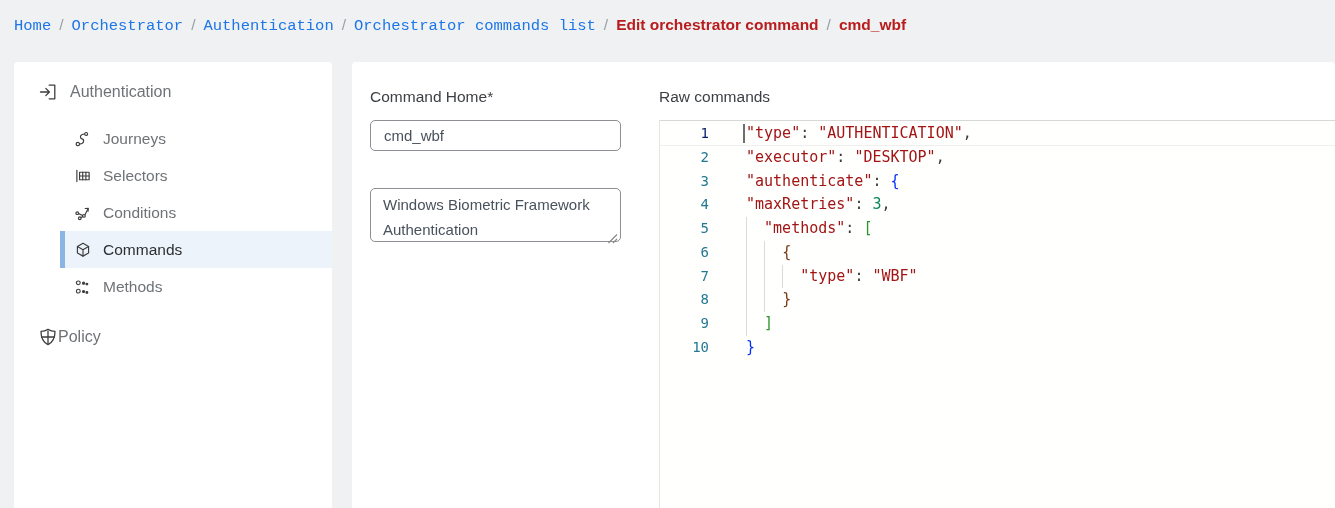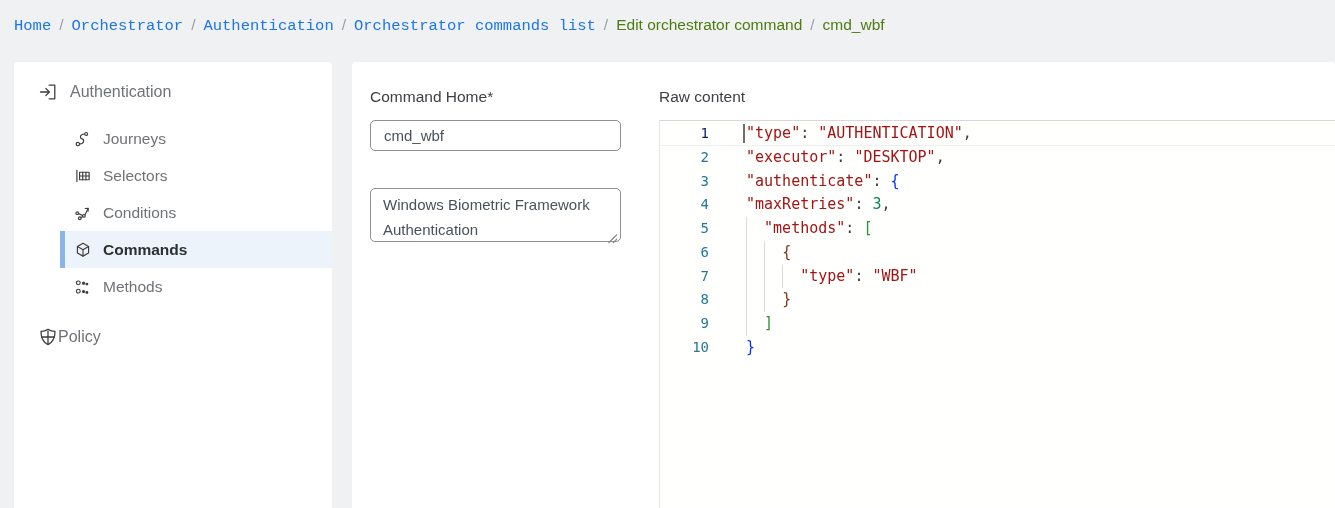--- a/index.html
+++ b/index.html
@@ -4,35 +4,35 @@
 <style>
   * { margin:0; padding:0; box-sizing:border-box; }
   html,body { width:1335px; height:508px; overflow:hidden; }
   body { background:#f0f1f2; font-family:"Liberation Sans", sans-serif; }
   .page { position:relative; width:1335px; height:508px; }
 
   
   .breadcrumb { position:absolute; left:14px; top:16px; font-size:15.5px; color:#66696d; white-space:nowrap; }
   .breadcrumb a { color:#1c76e8; text-decoration:none;font-family:Liberation Mono, monospace; }
   .crumb-sep { color:#9aa0a6; margin:0 8px; }
-  .crumb-plain { color:#4d7c0f; }
+  .crumb-plain { color:#b91c1c;font-weight:bold; }
 
   
   .panel { position:absolute; top:62px; bottom:0; background:#ffffff; border-radius:4px 4px 0 0; }
   .sidebar { left:14px; width:318px; padding-top:12px; }
   .main { left:352px; right:0; padding:26px 0 0 18px; display:flex; align-items:flex-start; }
 
   
   .side-header { display:flex; align-items:center; height:36px; padding-left:24px; gap:12px;
                  font-size:16px; color:#6f7276; cursor:pointer; }
   .side-nav { margin-top:10px; }
   .side-item { display:flex; align-items:center; height:37px; margin-left:46px; padding-left:14px;
                gap:11px; font-size:15.5px; color:#6f7276; cursor:pointer; }
   .side-item.active { background:#ecf3fb; border-left:5px solid #8ab4e2; padding-left:9px;
-                      color:#2d2f31; font-weight:bold; }
+                      color:#2d2f31; font-weight:normal; }
   .side-policy { display:flex; align-items:center; height:40px; margin-top:12px; padding-left:24px;
                  font-size:16px; color:#6f7276; cursor:pointer; }
   .icon { display:inline-flex; width:18px; height:18px; flex:0 0 auto; }
   .icon.lg { width:20px; height:20px; }
   .icon svg { width:100%; height:100%; }
   .icon svg * { stroke:#3e3e3e; fill:none; stroke-width:1.3; stroke-linecap:round; stroke-linejoin:round; }
 
   
   .form-col { width:251px; margin-right:38px; flex:0 0 auto; }
   .field-label { font-size:15.5px; color:#3c3f43; height:22px; }
@@ -151,21 +151,21 @@
         <textarea class="text-area" style="">Windows Biometric Framework Authentication</textarea>
         <span class="ta-handle">
           <svg viewBox="0 0 11 11">
               <path d="M10 1.5 L1.5 10 M10 6 L6 10"></path>
             </svg>
         </span>
       </div>
     </div>
 
     <div class="editor-col">
-      <div class="editor-label">Raw content</div>
+      <div class="editor-label">Raw commands</div>
       <div class="code-editor">
           <div class="cl active"><span class="num">1</span><span class="caret"></span><span style="color: rgb(163, 21, 21);">"type"</span><span style="color: rgb(59, 59, 59);">: </span><span style="color: rgb(163, 21, 21);">"AUTHENTICATION"</span><span style="color: rgb(59, 59, 59);">,</span></div>
           <div class="cl"><span class="num">2</span><span style="color: rgb(163, 21, 21);">"executor"</span><span style="color: rgb(59, 59, 59);">: </span><span style="color: rgb(163, 21, 21);">"DESKTOP"</span><span style="color: rgb(59, 59, 59);">,</span></div>
           <div class="cl"><span class="num">3</span><span style="color: rgb(163, 21, 21);">"authenticate"</span><span style="color: rgb(59, 59, 59);">: </span><span style="color: rgb(4, 49, 250);">{</span></div>
           <div class="cl"><span class="num">4</span><span style="color: rgb(163, 21, 21);">"maxRetries"</span><span style="color: rgb(59, 59, 59);">: </span><span style="color: rgb(9, 134, 88);">3</span><span style="color: rgb(59, 59, 59);">,</span></div>
           <div class="cl"><span class="num">5</span><span class="guide" style="left: 86px;"></span><span style="color: rgb(59, 59, 59);">  </span><span style="color: rgb(163, 21, 21);">"methods"</span><span style="color: rgb(59, 59, 59);">: </span><span style="color: rgb(49, 147, 49);">[</span></div>
           <div class="cl"><span class="num">6</span><span class="guide" style="left: 86px;"></span><span class="guide" style="left: 104px;"></span><span style="color: rgb(59, 59, 59);">    </span><span style="color: rgb(123, 56, 20);">{</span></div>
           <div class="cl"><span class="num">7</span><span class="guide" style="left: 86px;"></span><span class="guide" style="left: 104px;"></span><span class="guide" style="left: 122px;"></span><span style="color: rgb(59, 59, 59);">      </span><span style="color: rgb(163, 21, 21);">"type"</span><span style="color: rgb(59, 59, 59);">: </span><span style="color: rgb(163, 21, 21);">"WBF"</span></div>
           <div class="cl"><span class="num">8</span><span class="guide" style="left: 86px;"></span><span class="guide" style="left: 104px;"></span><span style="color: rgb(59, 59, 59);">    </span><span style="color: rgb(123, 56, 20);">}</span></div>
           <div class="cl"><span class="num">9</span><span class="guide" style="left: 86px;"></span><span style="color: rgb(59, 59, 59);">  </span><span style="color: rgb(49, 147, 49);">]</span></div>

